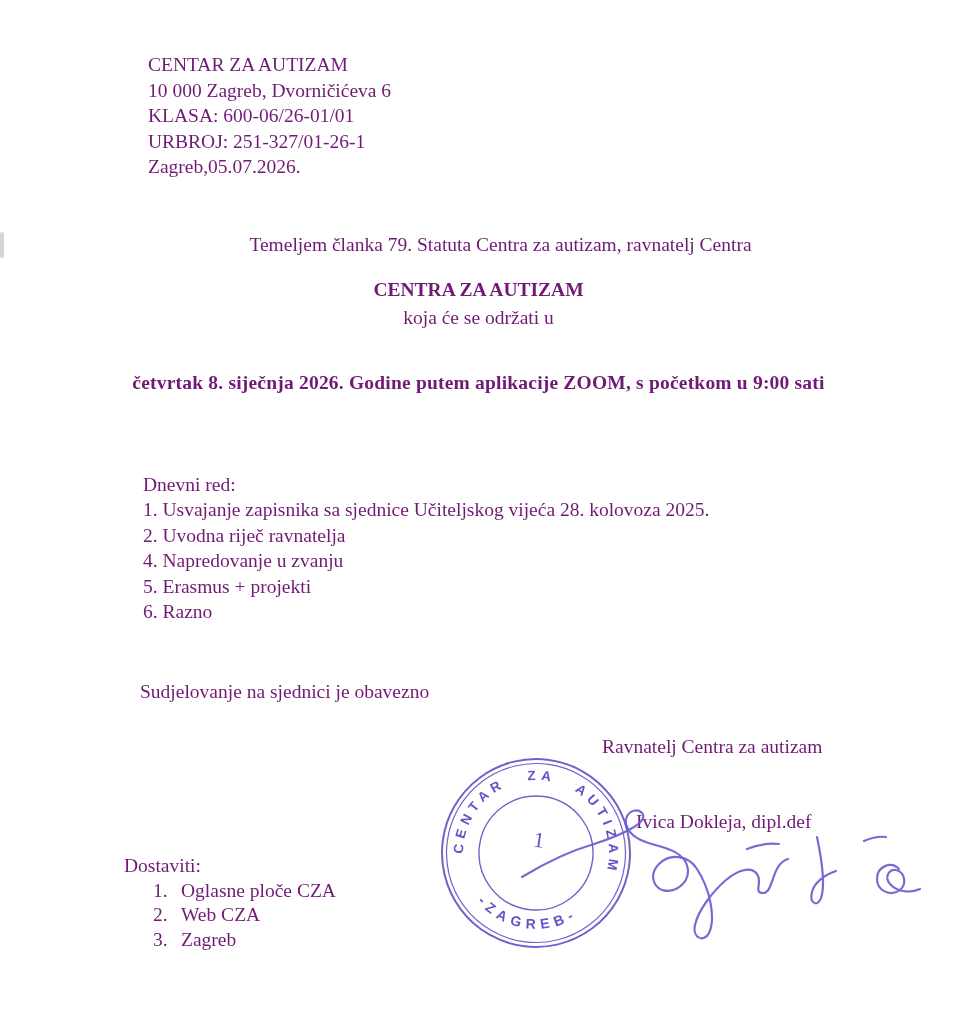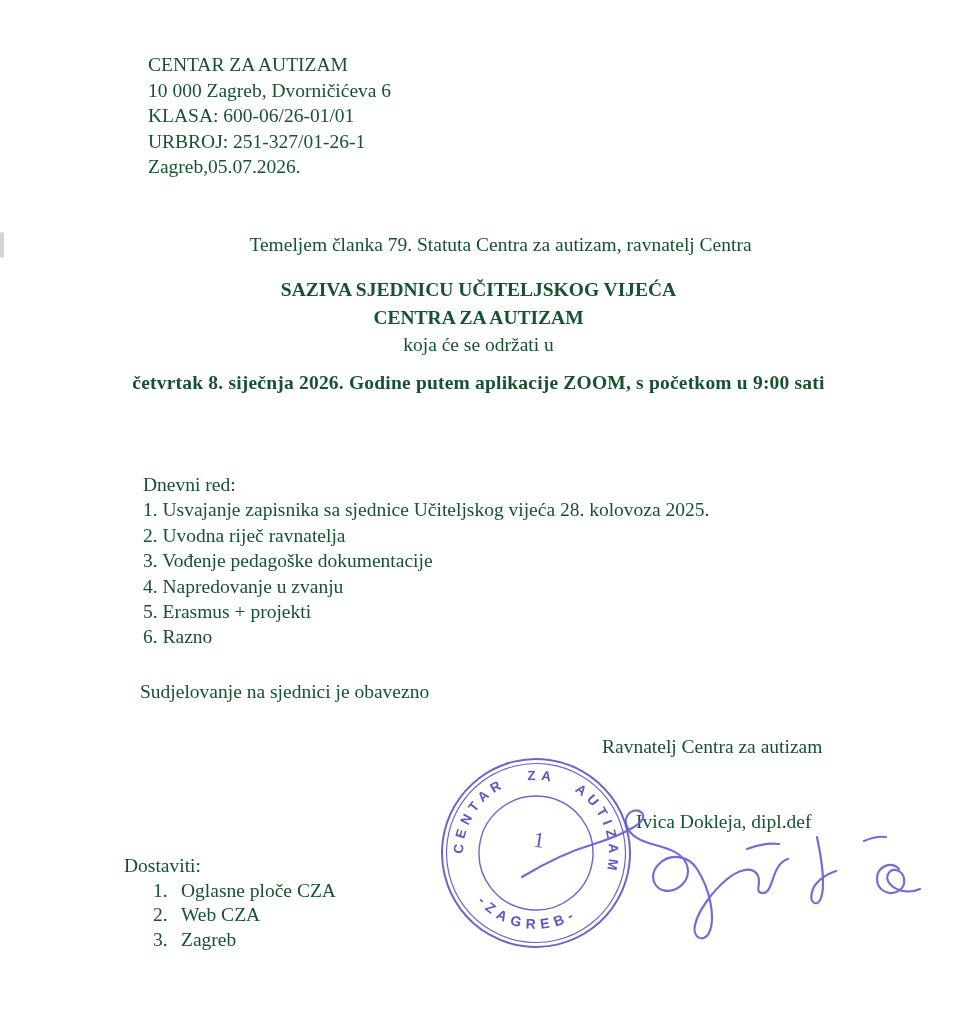--- a/index.html
+++ b/index.html
@@ -2,21 +2,21 @@
 <html><head>
 <meta charset="utf-8">
 <style>
   html, body { margin: 0; padding: 0; background: #ffffff; }
   .page {
     position: relative;
     width: 957px;
     height: 1024px;
     background: #ffffff;
     font-family: "Liberation Serif", "DejaVu Serif", serif;
-    color: #14532d;
+    color: #701a75;
     font-size: 19.5px;
     overflow: hidden;
   }
   .abs { position: absolute; }
   .bold { font-weight: bold; }
   .center { width: 100%; text-align: center; }
 
   .letterhead { left: 148px; top: 52px; line-height: 25.5px; }
 
   .intro-line { top: 234px; padding-left: 22px; }
@@ -55,32 +55,30 @@
     <div>CENTAR ZA AUTIZAM</div>
     <div>10 000 Zagreb, Dvorničićeva 6</div>
     <div>KLASA: 600-06/26-01/01</div>
     <div>URBROJ: 251-327/01-26-1</div>
     <div>Zagreb,05.07.2026.</div>
   </header>
 
   <p class="abs center intro-line" style="margin:0">Temeljem članka 79. Statuta Centra za autizam, ravnatelj Centra</p>
 
   <div class="abs center title-block">
-    <div class="bold">SAZIVA SJEDNICU UČITELJSKOG VIJEĆA</div>
     <div class="bold">CENTRA ZA AUTIZAM</div>
     <div>koja će se održati u</div>
   </div>
 
   <p class="abs center date-line bold" style="margin:0">četvrtak 8. siječnja 2026. Godine putem aplikacije ZOOM, s početkom u 9:00 sati</p>
 
   <section class="abs agenda">
     <div>Dnevni red:</div>
     <div>1. Usvajanje zapisnika sa sjednice Učiteljskog vijeća 28. kolovoza 2025.</div>
     <div>2. Uvodna riječ ravnatelja</div>
-    <div>3. Vođenje pedagoške dokumentacije</div>
     <div>4. Napredovanje u zvanju</div>
     <div>5. Erasmus + projekti</div>
     <div>6. Razno</div>
   </section>
 
   <p class="abs note" style="margin:0">Sudjelovanje na sjednici je obavezno</p>
 
   <div class="abs sign-role">Ravnatelj Centra za autizam</div>
   <div class="abs sign-name">Ivica Dokleja, dipl.def</div>
 

